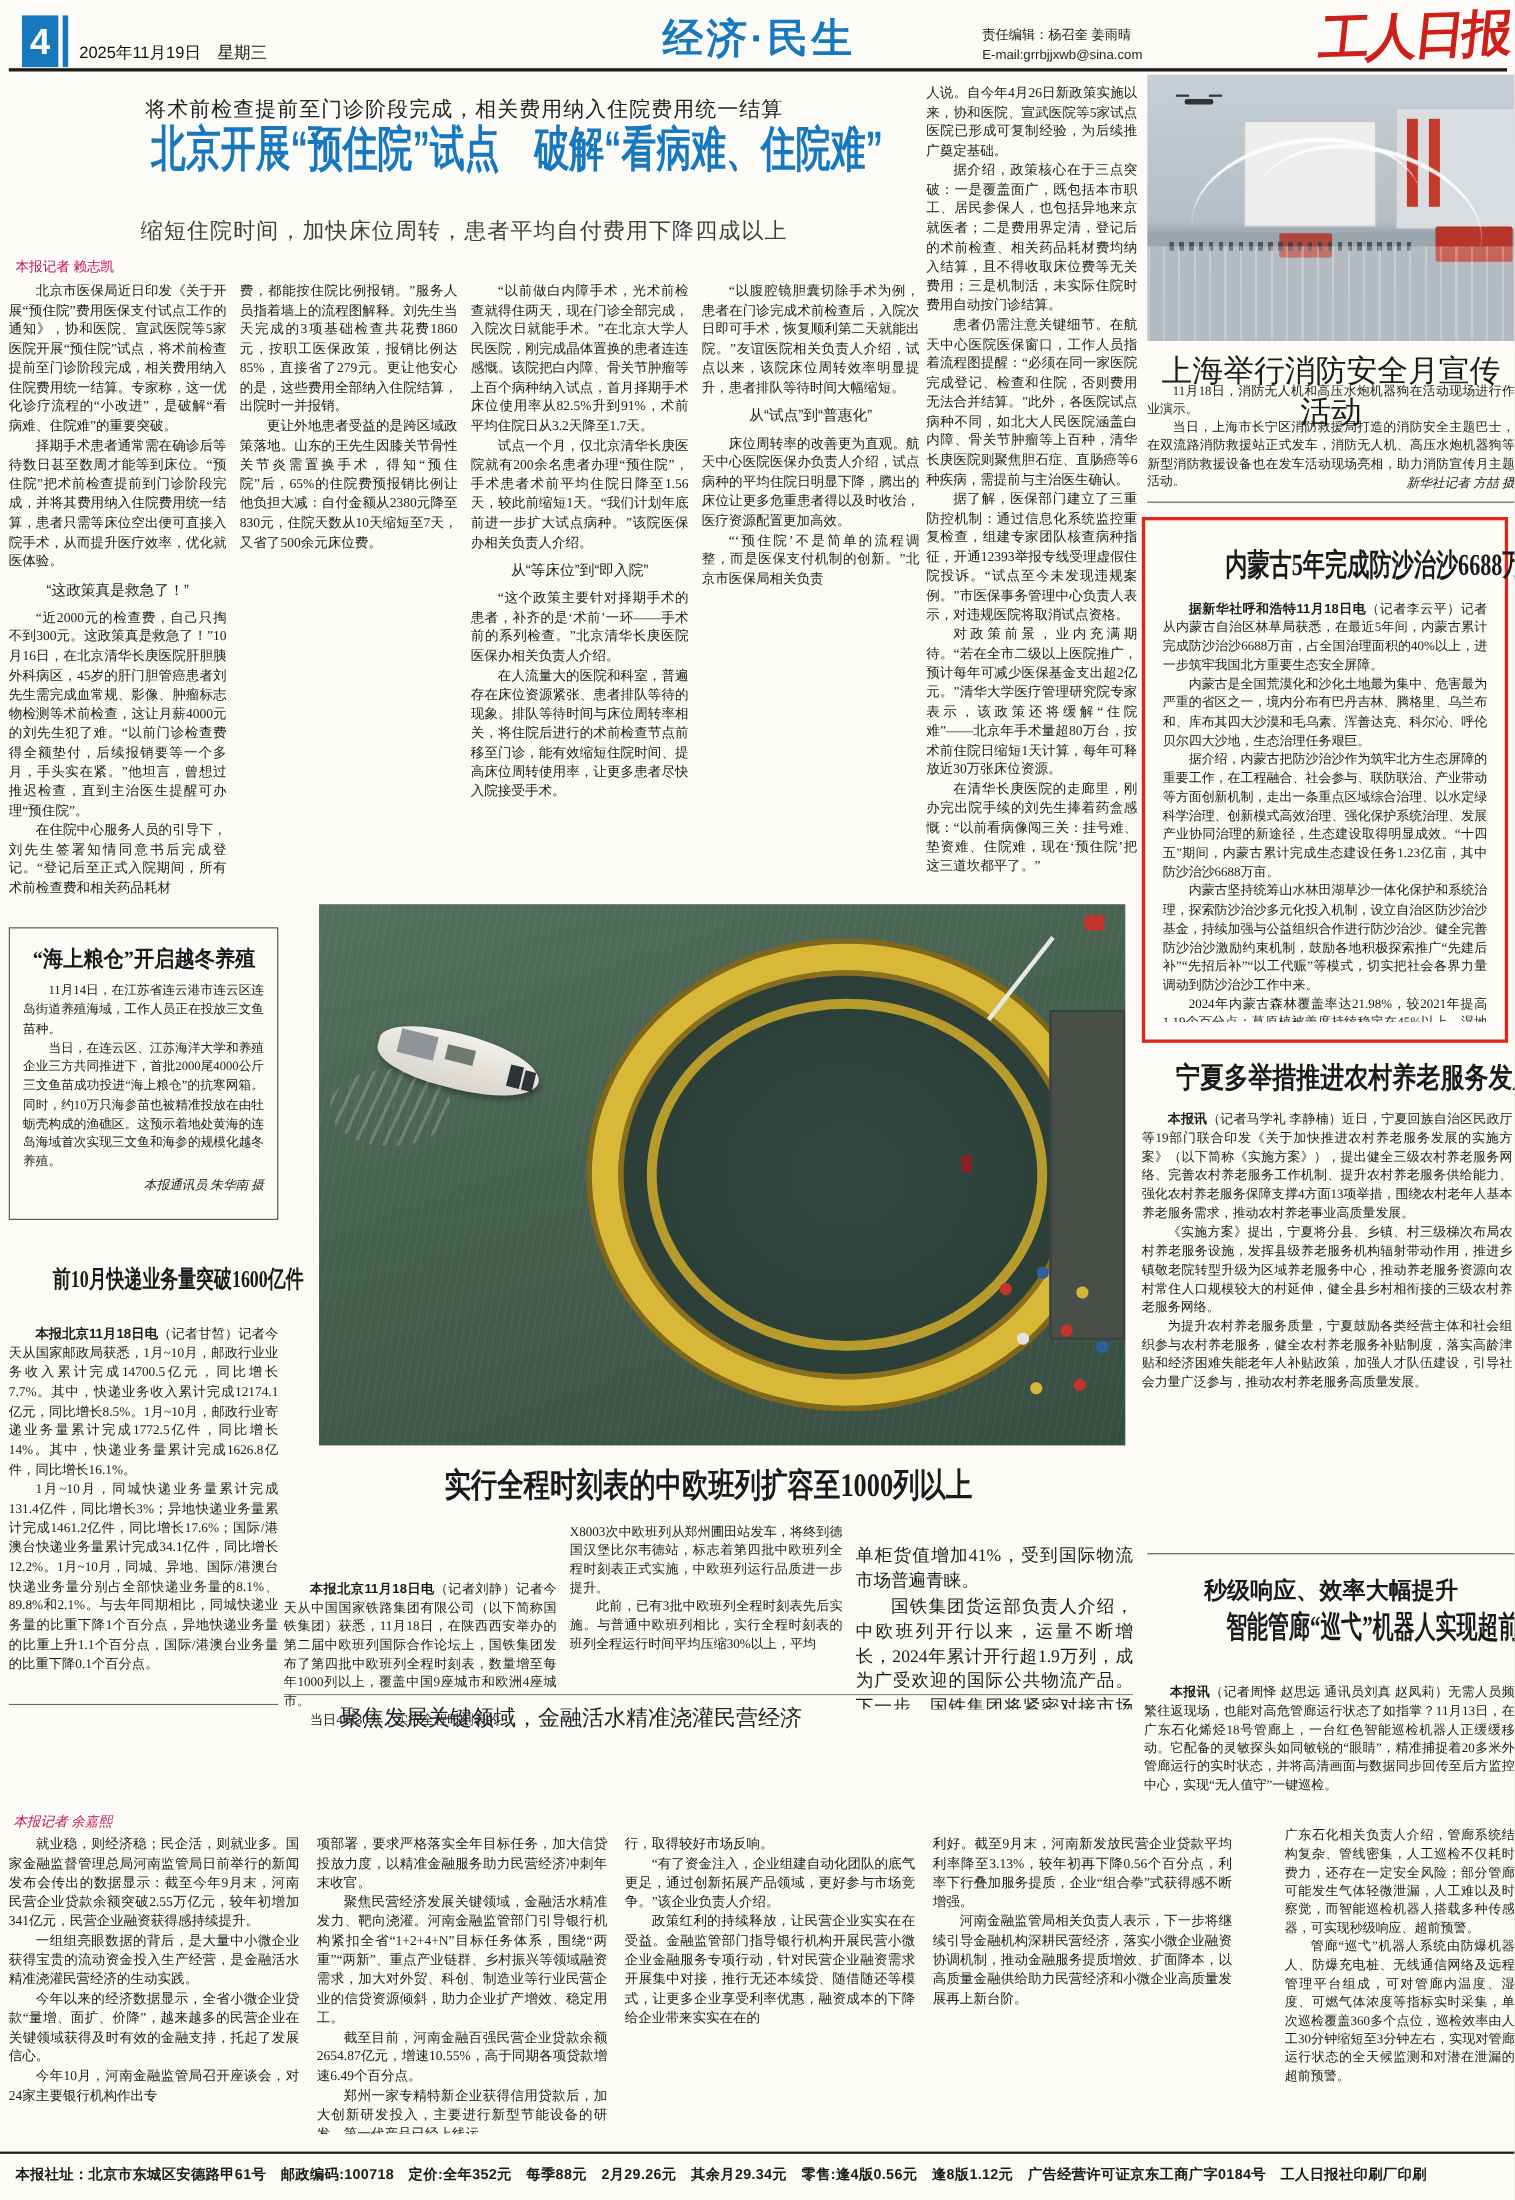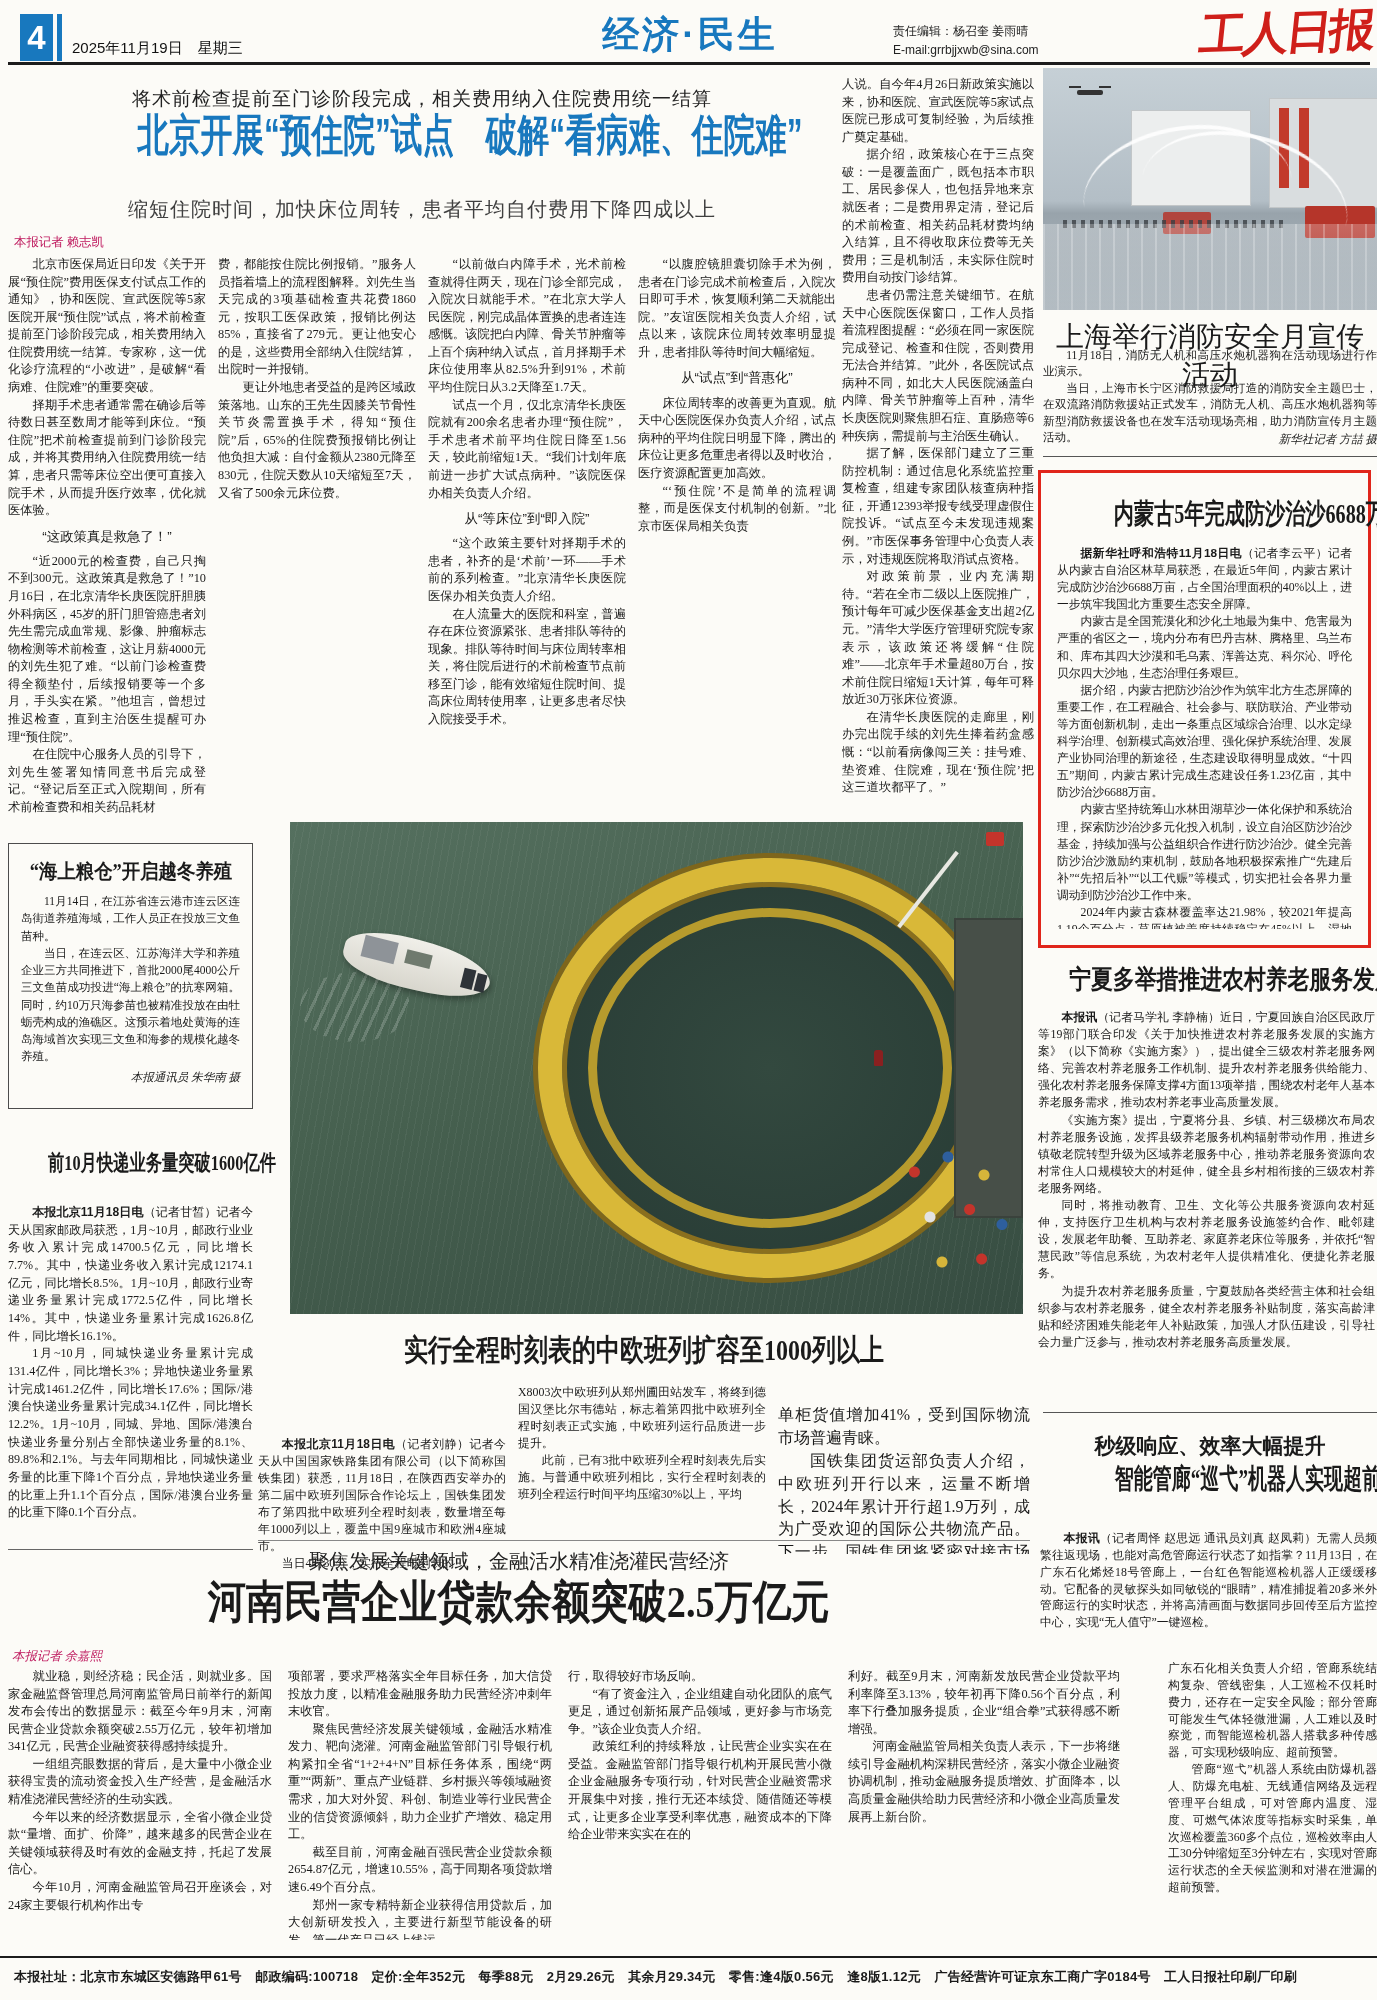--- a/index.html
+++ b/index.html
@@ -159,21 +159,20 @@
       </div>
   </div>
 
   <div class="abs" style="left:1038px;top:962px;width:337px;height:444px;">
     <div class="center">
       <span class="cond hl-serif" style="font-size:26px;transform:scaleX(.84);">宁夏多举措推进农村养老服务发展</span>
     </div>
     <div class="col" style="font-size:11.8px;line-height:1.45;height:396px;margin-top:12px;">
         <p><strong>本报讯</strong>（记者马学礼 李静楠）近日，宁夏回族自治区民政厅等19部门联合印发《关于加快推进农村养老服务发展的实施方案》（以下简称《实施方案》），提出健全三级农村养老服务网络、完善农村养老服务工作机制、提升农村养老服务供给能力、强化农村养老服务保障支撑4方面13项举措，围绕农村老年人基本养老服务需求，推动农村养老事业高质量发展。</p>
         <p>《实施方案》提出，宁夏将分县、乡镇、村三级梯次布局农村养老服务设施，发挥县级养老服务机构辐射带动作用，推进乡镇敬老院转型升级为区域养老服务中心，推动养老服务资源向农村常住人口规模较大的村延伸，健全县乡村相衔接的三级农村养老服务网络。</p>
-        <p>同时，将推动教育、卫生、文化等公共服务资源向农村延伸，支持医疗卫生机构与农村养老服务设施签约合作、毗邻建设，发展老年助餐、互助养老、家庭养老床位等服务，并依托“智慧民政”等信息系统，为农村老年人提供精准化、便捷化养老服务。</p>
         <p>为提升农村养老服务质量，宁夏鼓励各类经营主体和社会组织参与农村养老服务，健全农村养老服务补贴制度，落实高龄津贴和经济困难失能老年人补贴政策，加强人才队伍建设，引导社会力量广泛参与，推动农村养老服务高质量发展。</p>
       </div>
   </div>
 
   <div class="abs thinbox" style="left:8px;top:843px;width:245px;height:266px;">
     <div class="center" style="margin:4px 0 8px;">
       <span class="cond hl-serif" style="font-size:20px;transform:scaleX(.92);">“海上粮仓”开启越冬养殖</span>
     </div>
     <div class="col" style="font-size:11.5px;line-height:1.5;">
         <p>11月14日，在江苏省连云港市连云区连岛街道养殖海域，工作人员正在投放三文鱼苗种。</p>
@@ -221,23 +220,20 @@
       <p class="noindent">X8003次中欧班列从郑州圃田站发车，将终到德国汉堡比尔韦德站，标志着第四批中欧班列全程时刻表正式实施，中欧班列运行品质进一步提升。</p>
       <p>此前，已有3批中欧班列全程时刻表先后实施。与普通中欧班列相比，实行全程时刻表的班列全程运行时间平均压缩30%以上，平均</p>
     </div>
   <div class="abs col" style="left:778px;top:1384px;width:252px;height:150px;font-size:16px;margin-top:20px;">
       <p class="noindent">单柜货值增加41%，受到国际物流市场普遍青睐。</p>
       <p>国铁集团货运部负责人介绍，中欧班列开行以来，运量不断增长，2024年累计开行超1.9万列，成为广受欢迎的国际公共物流产品。下一步，国铁集团将紧密对接市场需求，加强与沿线国家铁路部门的沟通协作，进一步提升中欧班列运行品质和国际物流品牌竞争力，更好服务高质量共建“一带一路”。</p>
     </div>
   <div class="abs" style="left:258px;top:1540px;width:772px;height:1px;background:#888;"></div>
 
   <div class="abs center sans" style="left:8px;top:1548px;width:1022px;font-size:20px;color:#222;">聚焦发展关键领域，金融活水精准浇灌民营经济</div>
-  <div class="abs center" style="left:8px;top:1572px;width:1022px;">
-    <span class="cond hl-serif" style="font-size:45px;transform:scaleX(.85);">河南民营企业贷款余额突破2.5万亿元</span>
-  </div>
   <div class="abs byline" style="left:12px;top:1648px;font-style:italic;">本报记者 余嘉熙</div>
   <div class="abs col" style="left:8px;top:1668px;width:264px;height:272px;">
       <p>就业稳，则经济稳；民企活，则就业多。国家金融监督管理总局河南监管局日前举行的新闻发布会传出的数据显示：截至今年9月末，河南民营企业贷款余额突破2.55万亿元，较年初增加341亿元，民营企业融资获得感持续提升。</p>
       <p>一组组亮眼数据的背后，是大量中小微企业获得宝贵的流动资金投入生产经营，是金融活水精准浇灌民营经济的生动实践。</p>
       <p>今年以来的经济数据显示，全省小微企业贷款“量增、面扩、价降”，越来越多的民营企业在关键领域获得及时有效的金融支持，托起了发展信心。</p>
       <p>今年10月，河南金融监管局召开座谈会，对24家主要银行机构作出专</p>
     </div>
   <div class="abs col" style="left:288px;top:1668px;width:264px;height:272px;">
       <p class="noindent">项部署，要求严格落实全年目标任务，加大信贷投放力度，以精准金融服务助力民营经济冲刺年末收官。</p>
       <p>聚焦民营经济发展关键领域，金融活水精准发力、靶向浇灌。河南金融监管部门引导银行机构紧扣全省“1+2+4+N”目标任务体系，围绕“两重”“两新”、重点产业链群、乡村振兴等领域融资需求，加大对外贸、科创、制造业等行业民营企业的信贷资源倾斜，助力企业扩产增效、稳定用工。</p>

